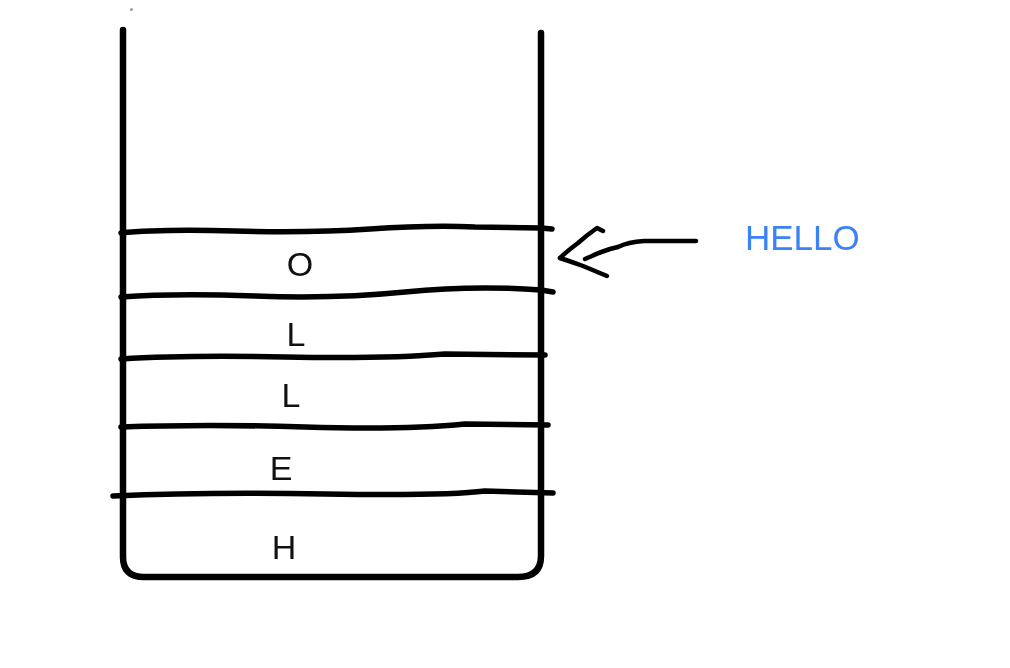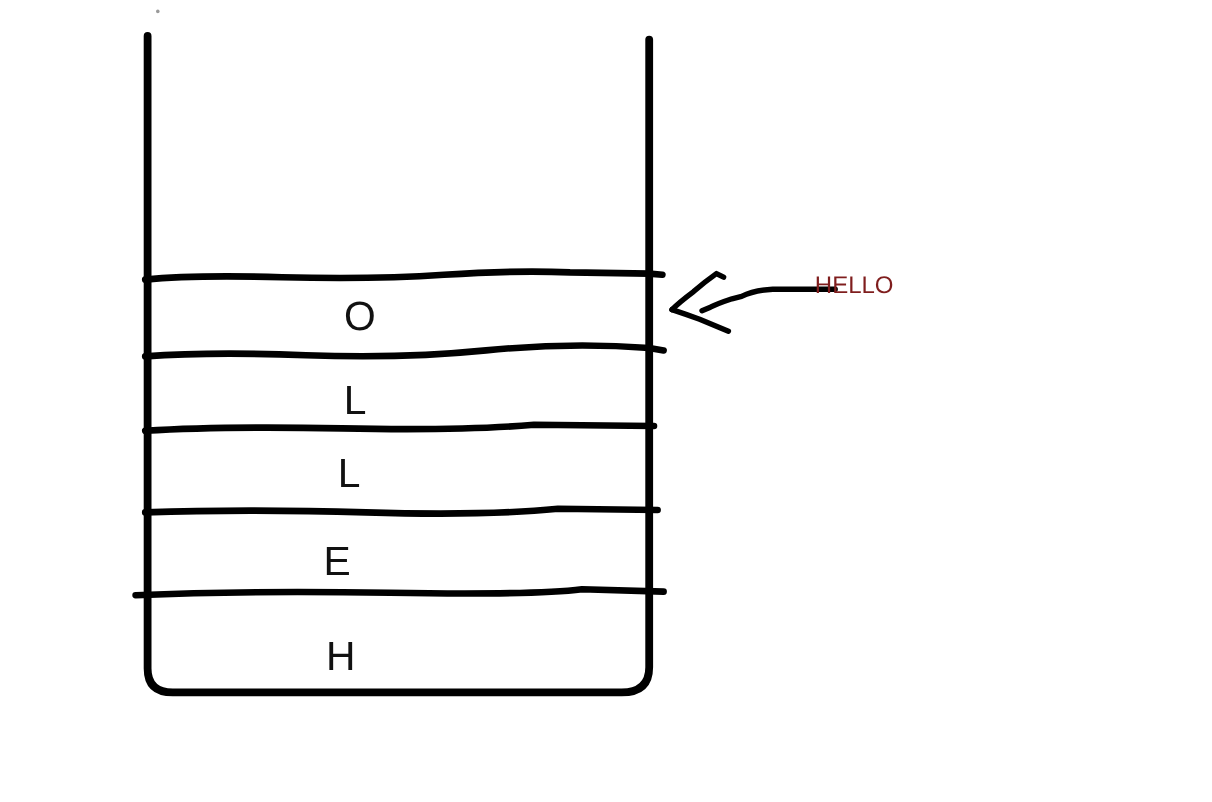--- a/index.html
+++ b/index.html
@@ -26,25 +26,25 @@
     text-align: center;
     font-size: 34px;
     line-height: 34px;
     color: #111111;
     font-weight: 400;
     letter-spacing: 0;
     user-select: none;
   }
   .annotation-label {
     position: absolute;
-    left: 679px;
+    left: 745px;
     top: 221px;
-    font-size: 20px;
+    font-size: 35px;
     line-height: 34px;
-    color: #7f1d1d;
+    color: #3b82f6;
     font-weight: 400;
     user-select: none;
   }
   .stray-dot {
     position: absolute;
     left: 130px;
     top: 8px;
     width: 3px;
     height: 3px;
     border-radius: 50%;

